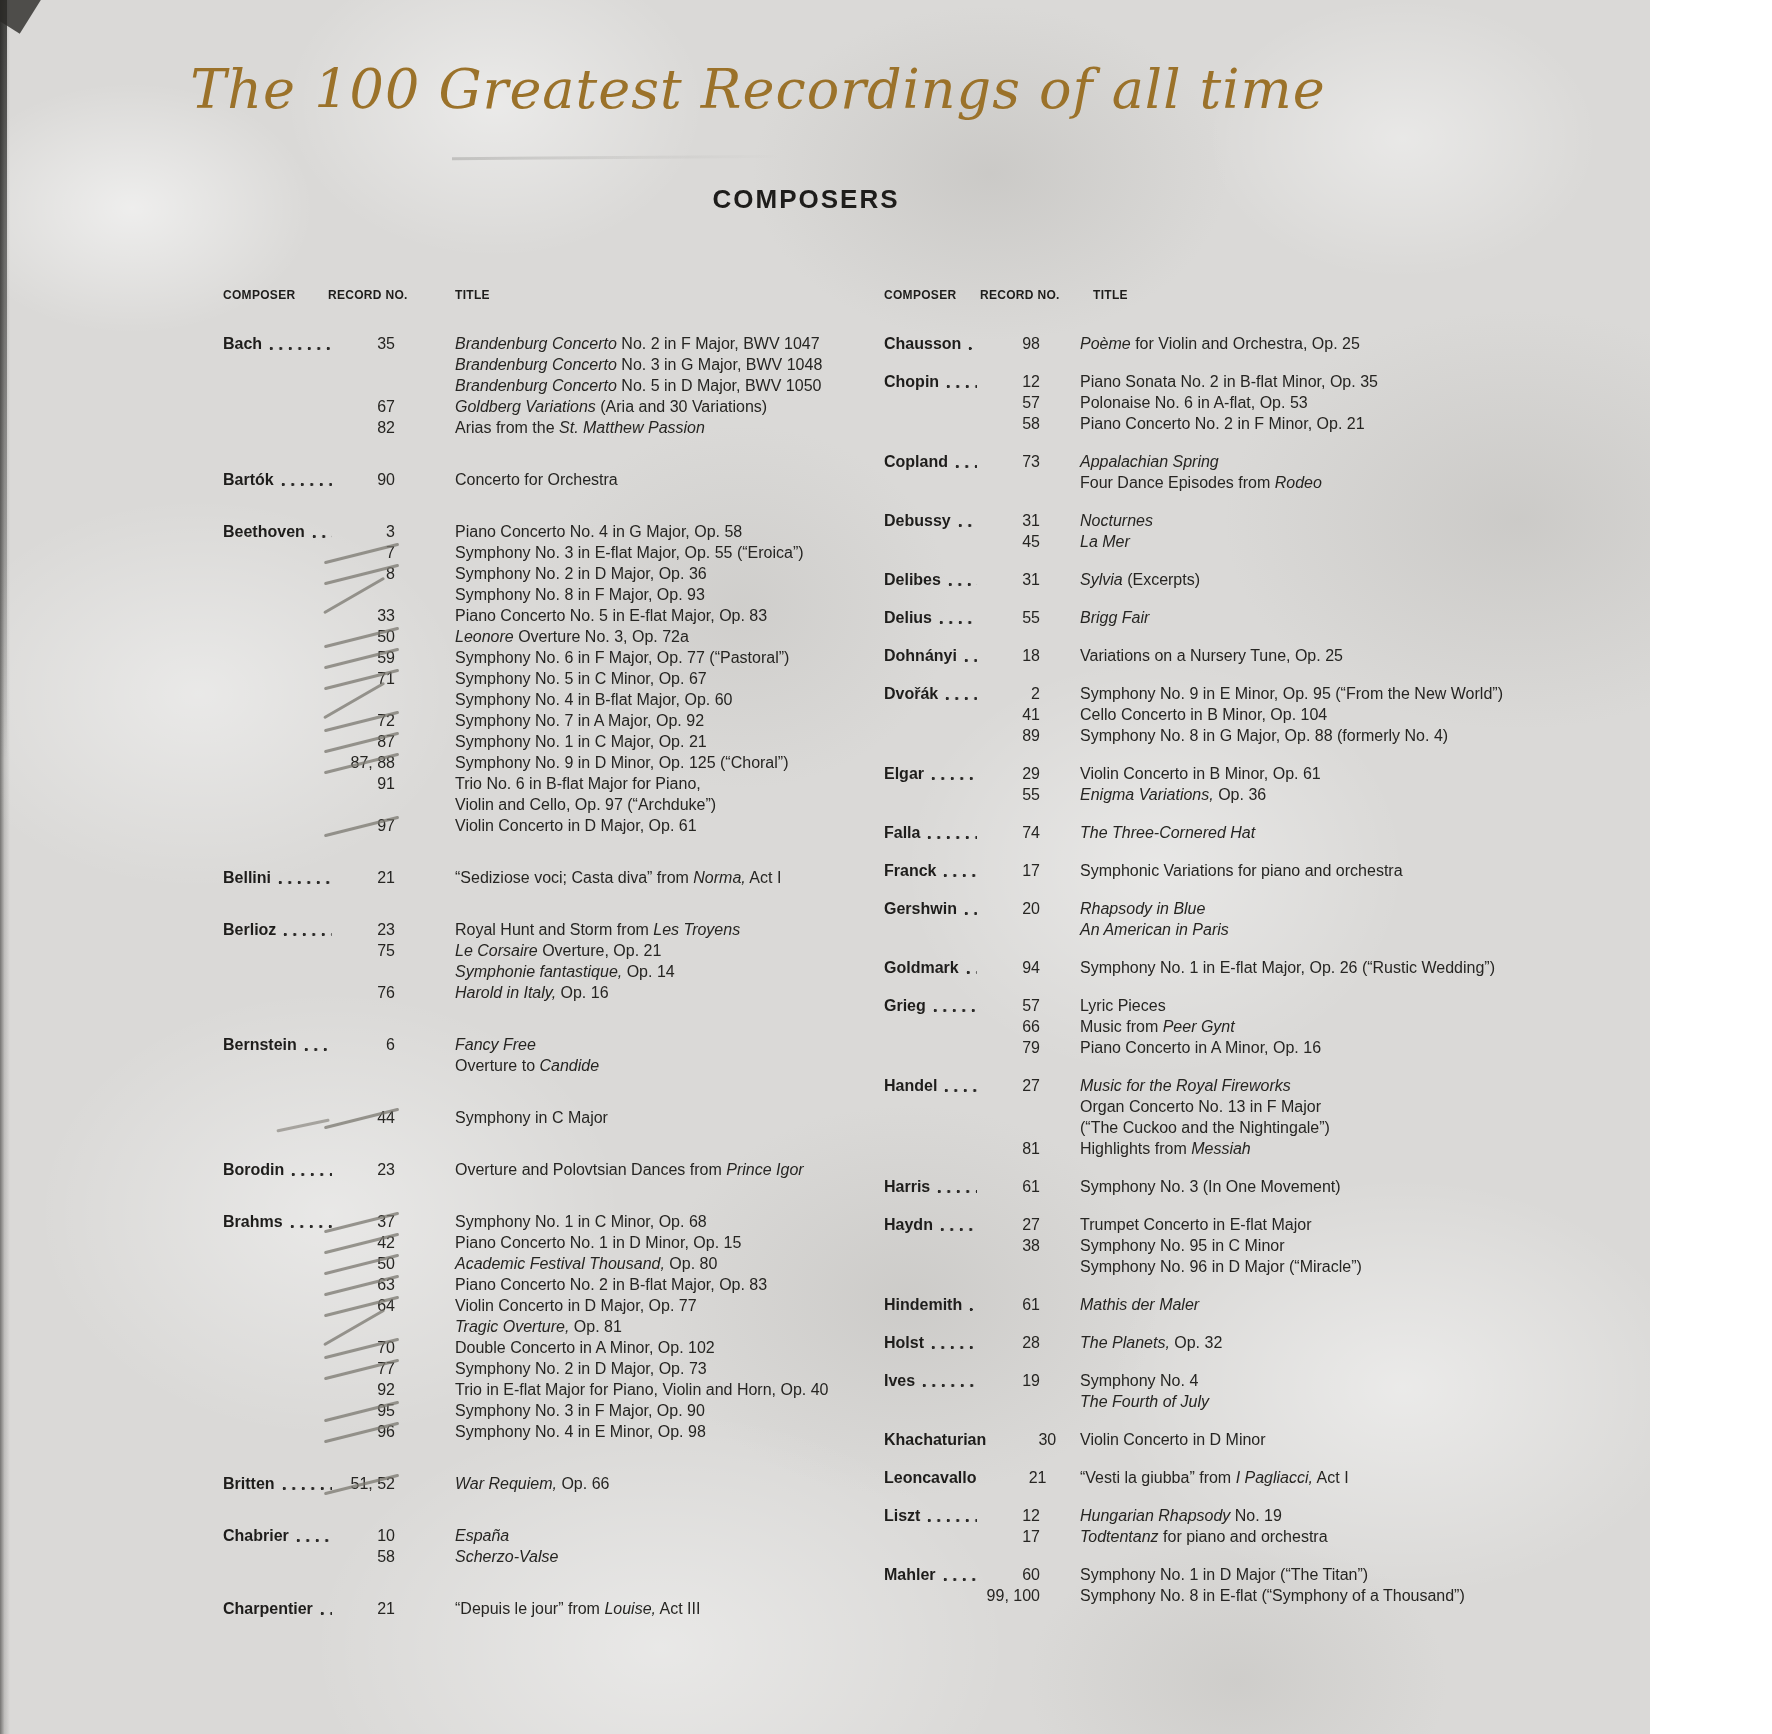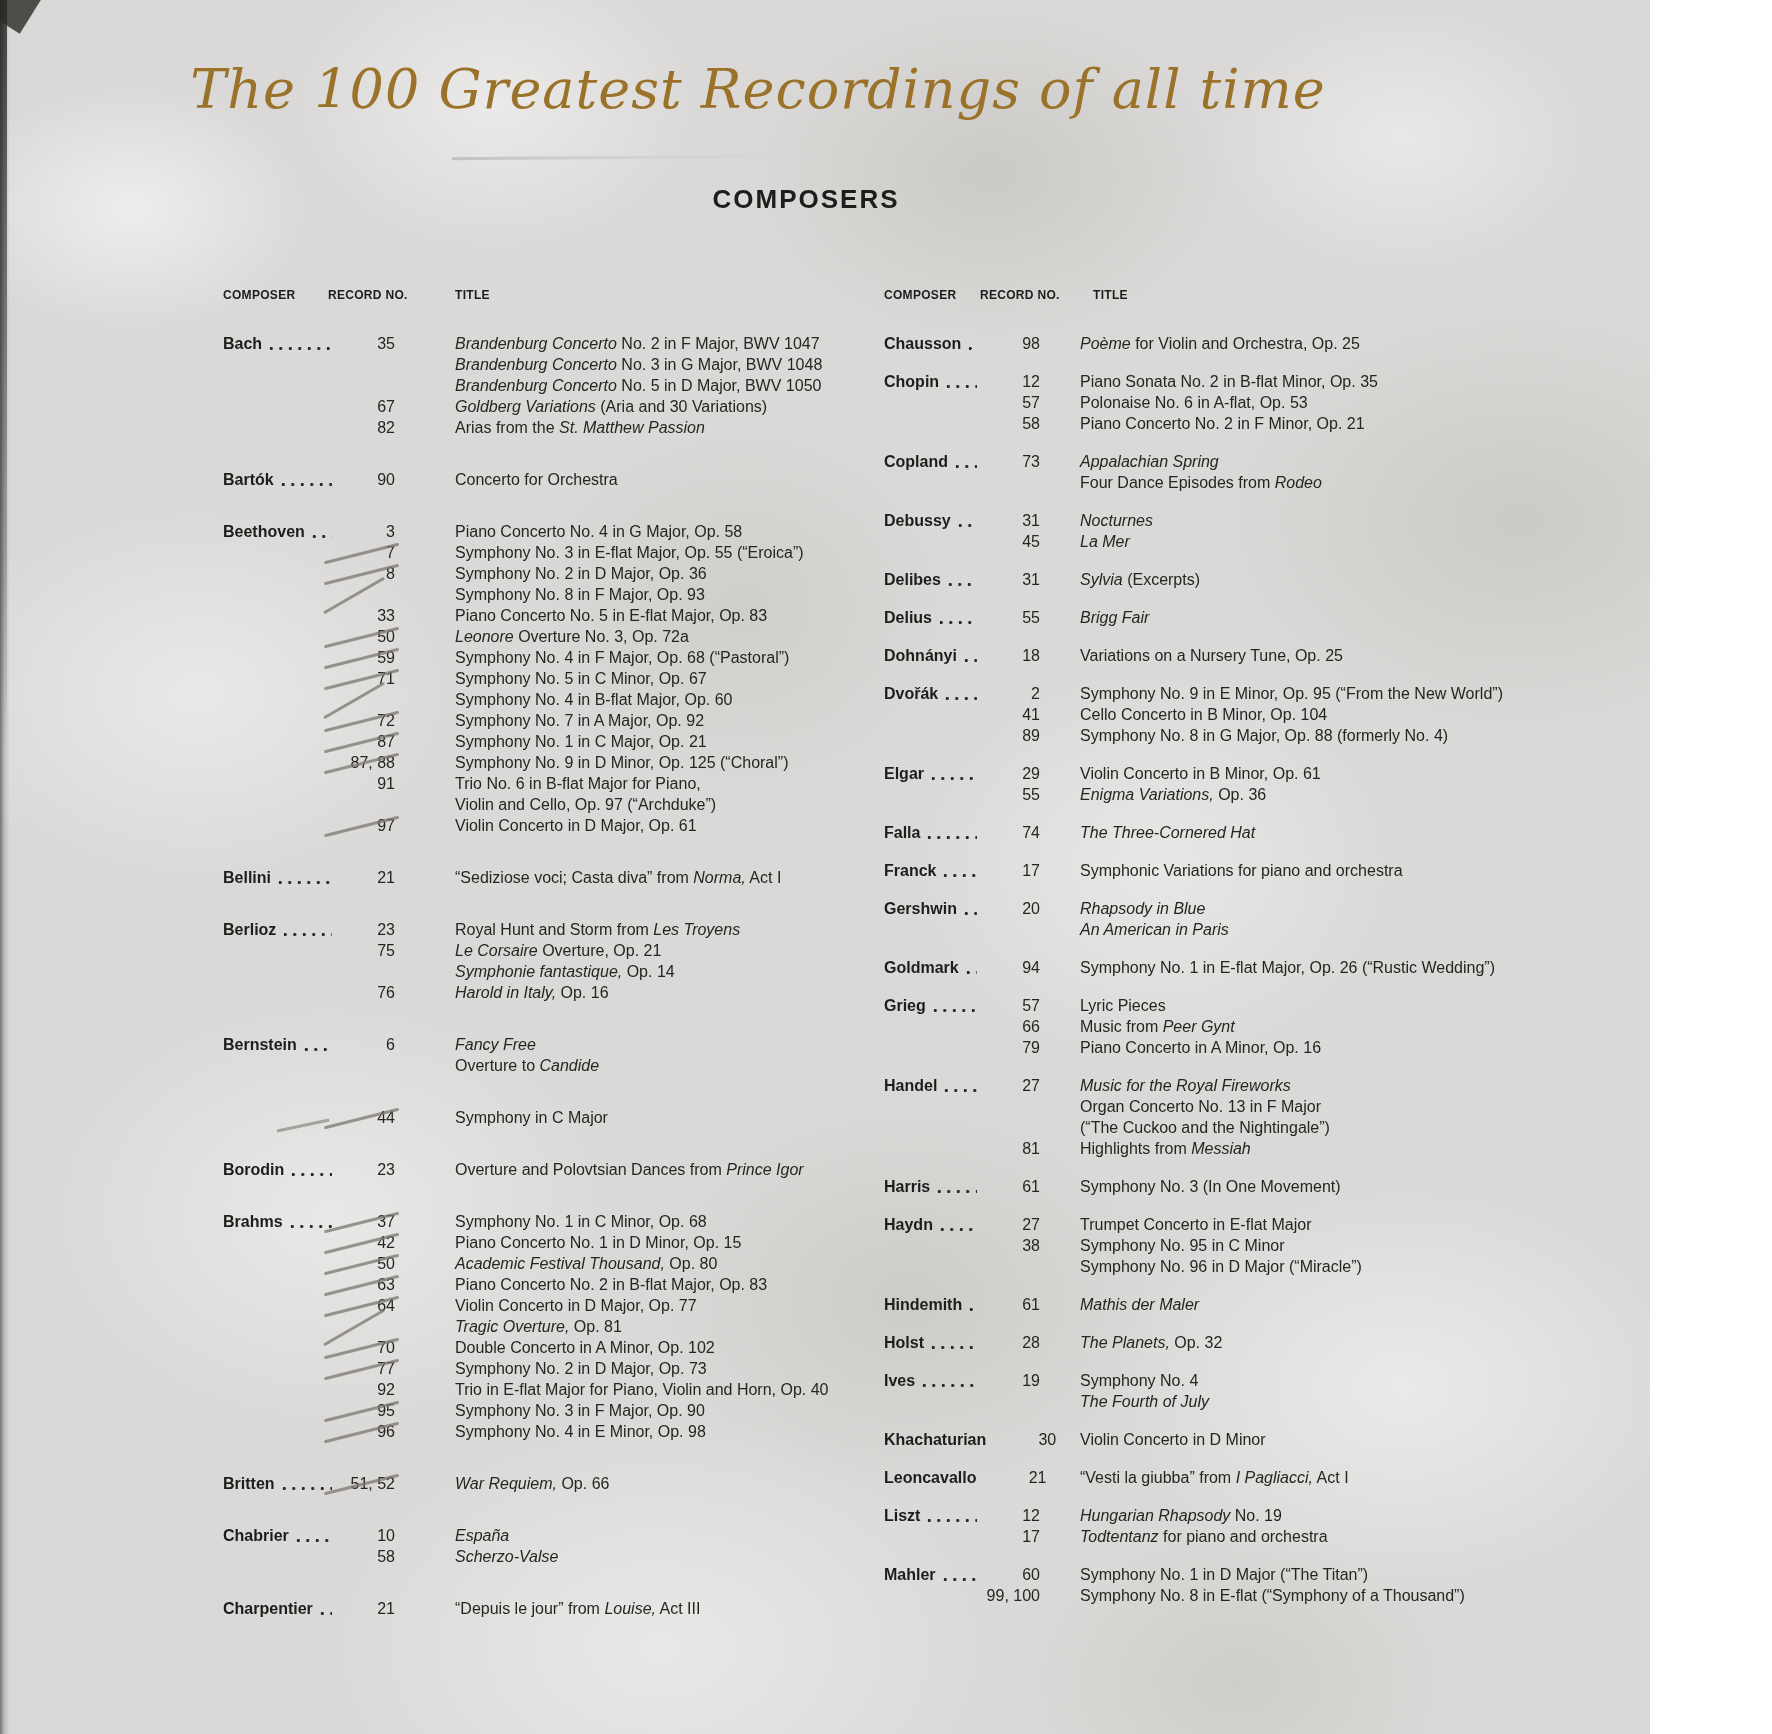--- a/index.html
+++ b/index.html
@@ -204,21 +204,21 @@
             <span class="num tick t1">50</span>
           </div>
           <div class="title"><span class="it">Leonore</span><span> Overture No. 3, Op. 72a</span></div>
         </div>
         <div class="crow">
           <div class="lead">
             <span class="cname"></span>
             <span class="leader off"></span>
             <span class="num tick t1">59</span>
           </div>
-          <div class="title"><span>Symphony No. 4 in F Major, Op. 68 (“Pastoral”)</span></div>
+          <div class="title"><span>Symphony No. 6 in F Major, Op. 77 (“Pastoral”)</span></div>
         </div>
         <div class="crow">
           <div class="lead">
             <span class="cname"></span>
             <span class="leader off"></span>
             <span class="num tick t1">71</span>
           </div>
           <div class="title"><span>Symphony No. 5 in C Minor, Op. 67</span></div>
         </div>
         <div class="crow">

